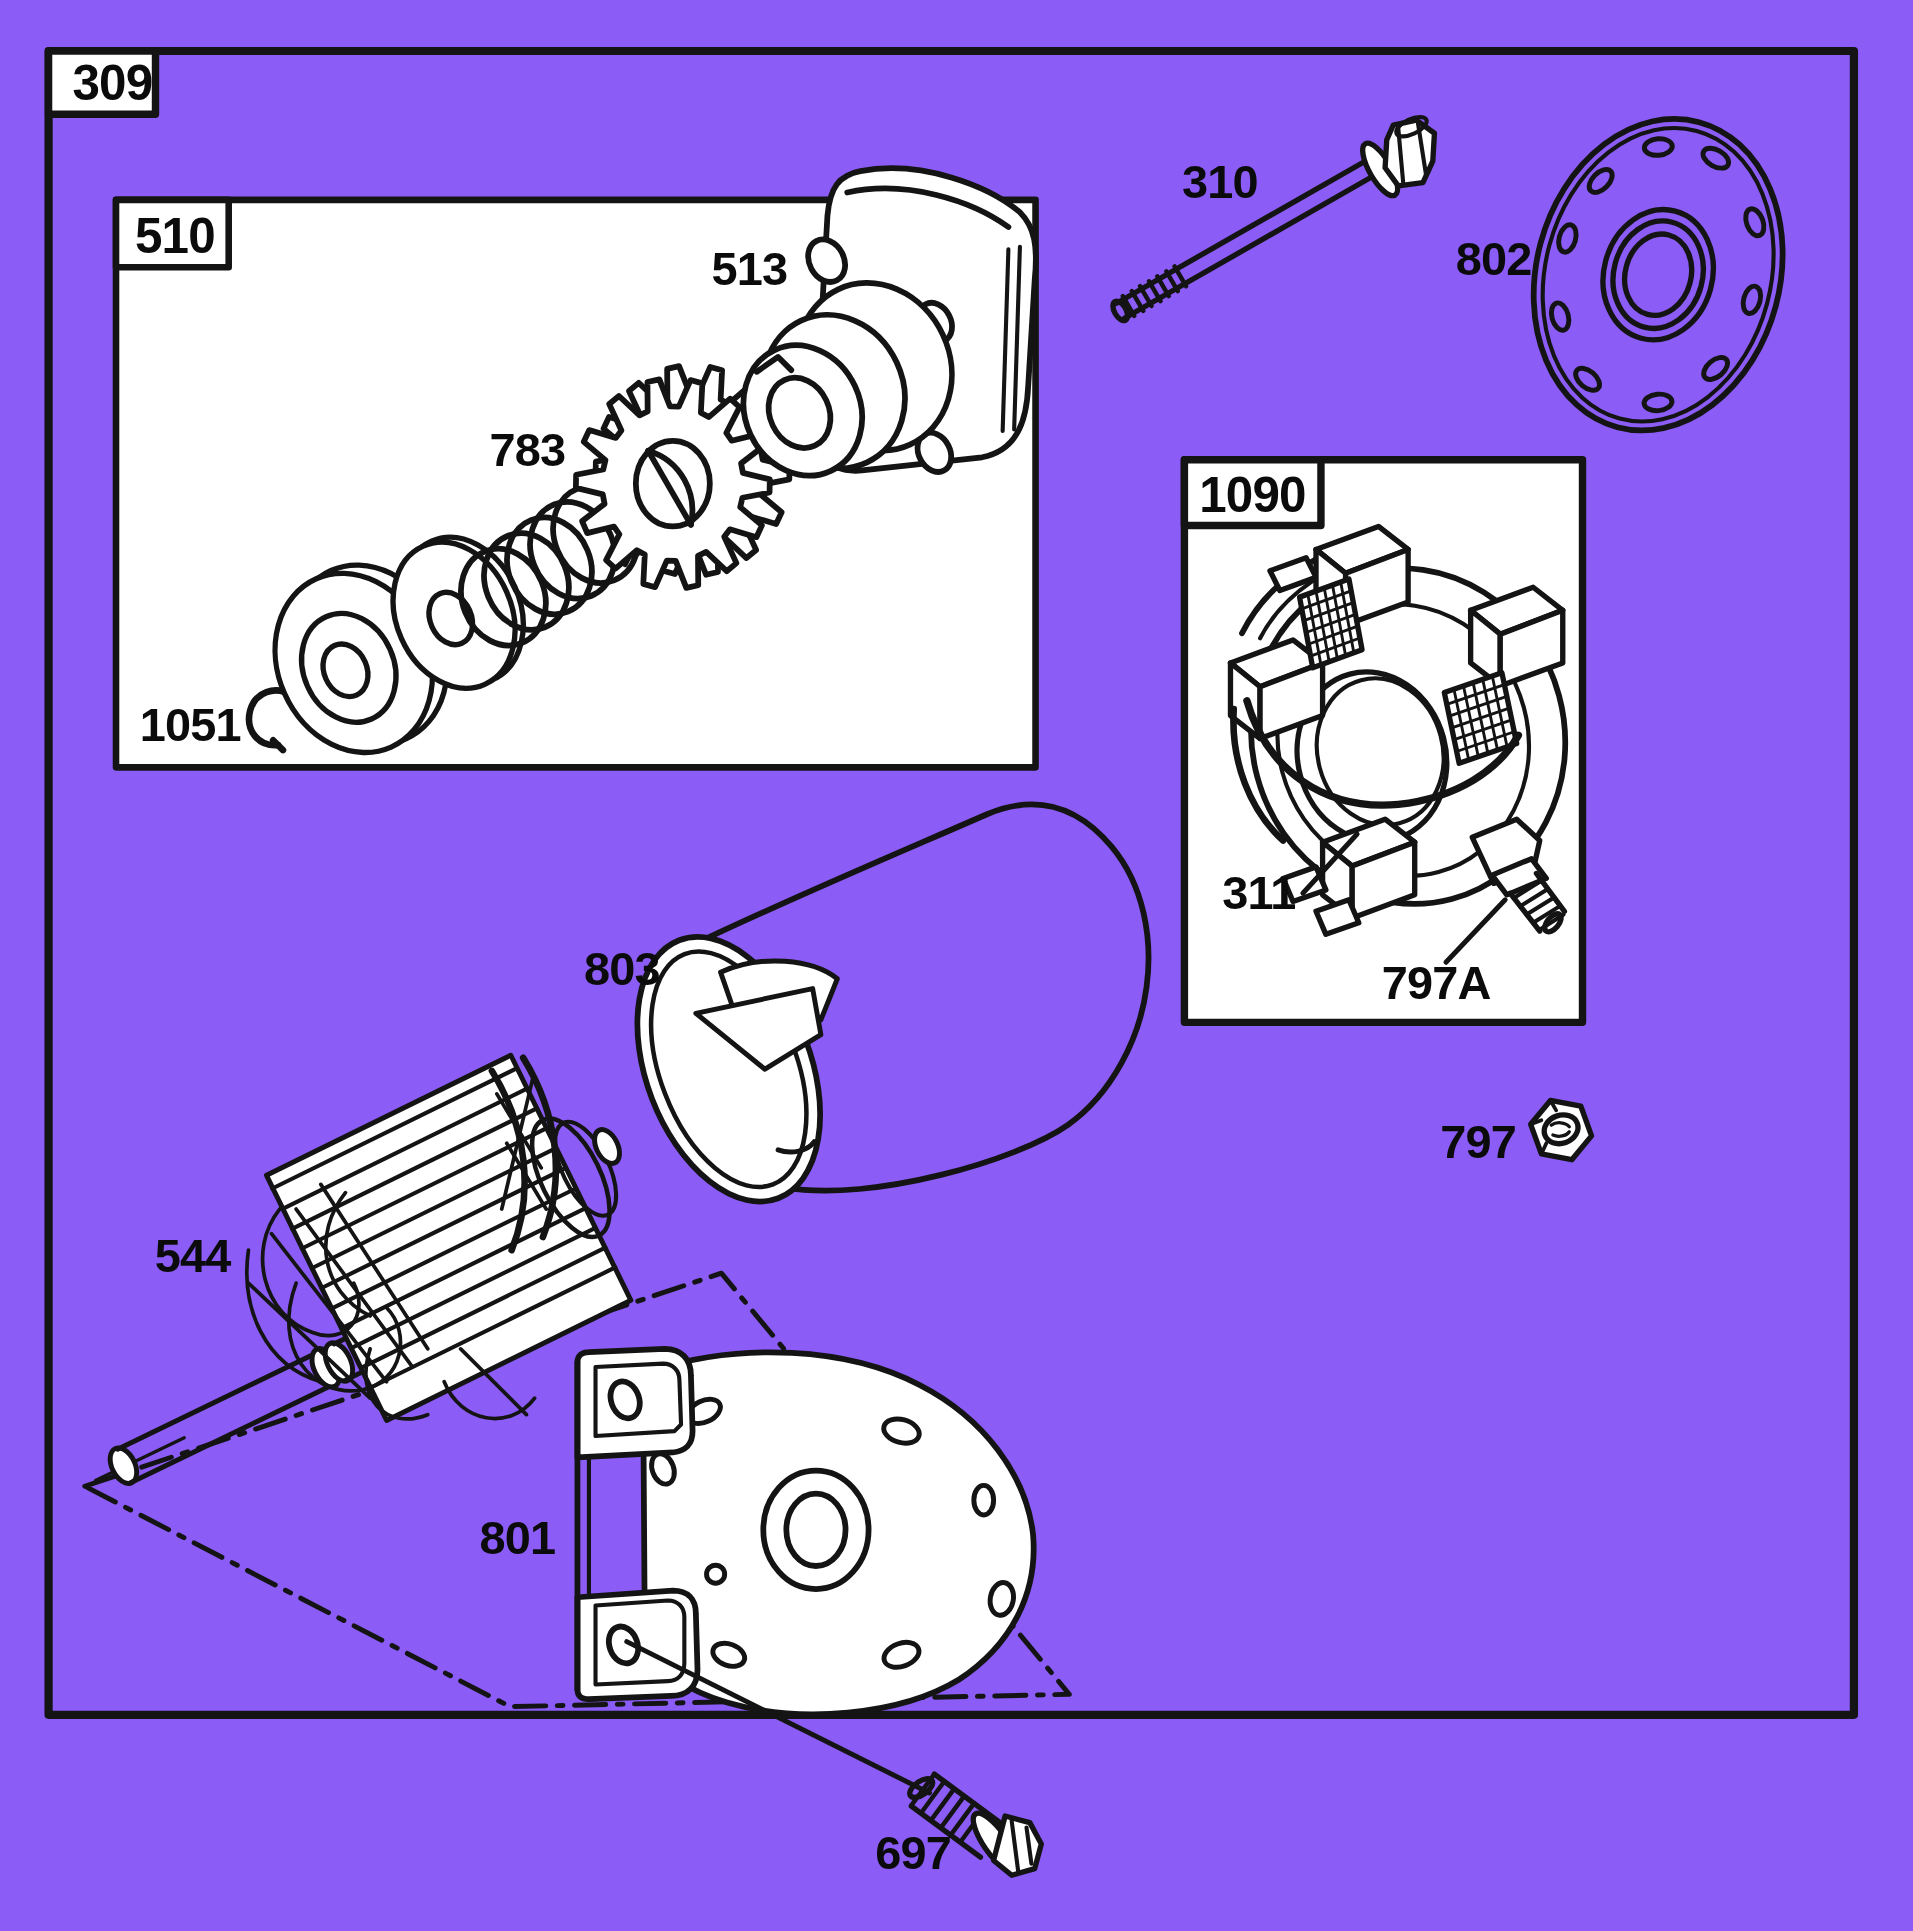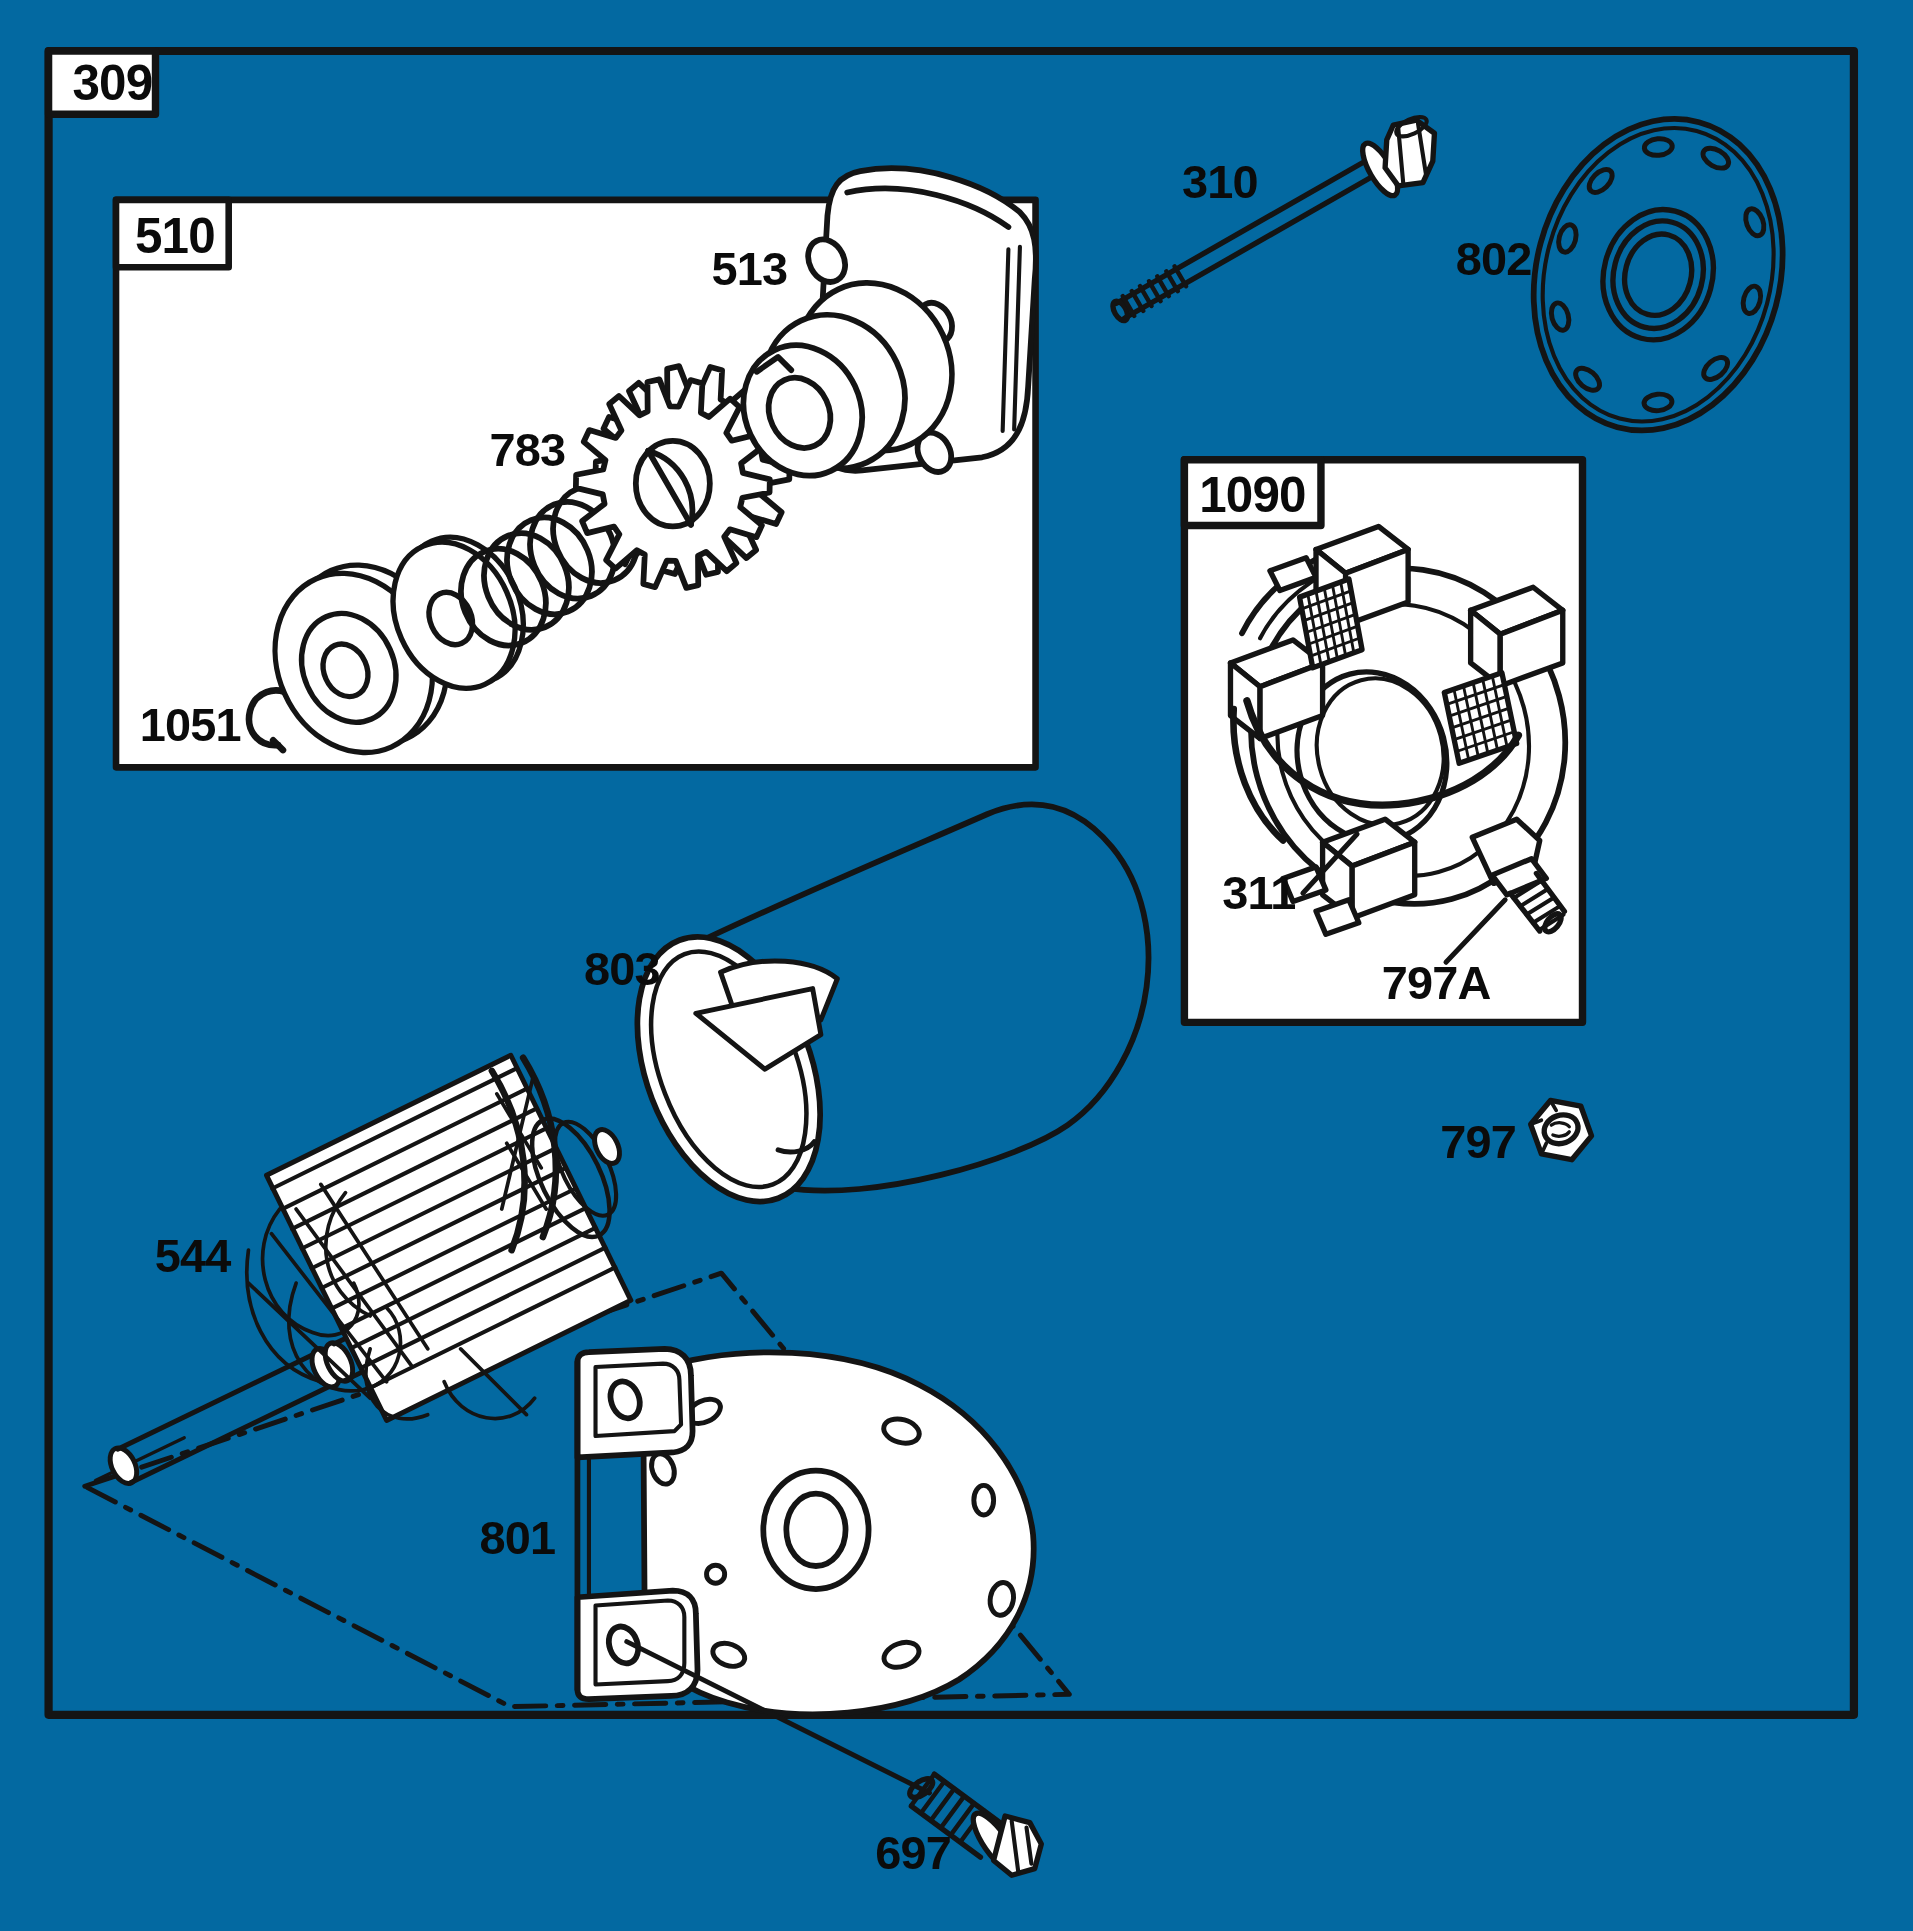--- a/index.html
+++ b/index.html
@@ -1,18 +1,18 @@
 <!DOCTYPE html>
 <html style="font-size:13px"><head>
 <meta charset="utf-8">
 <style>
   html,body{margin:0;padding:0;background:#e8e8e8;}
   .canvas{
     width:1914px;height:1932px;
-    background:#0369a1;
+    background:#8b5cf6;
     position:relative;
     font-family:"Liberation Sans","DejaVu Sans",sans-serif;
   }
   svg{display:block;width:1914px;height:1932px;}
   text{
     font-family:"Liberation Sans","DejaVu Sans",sans-serif;
     font-weight:700;
     fill:#0b0b0b;
     stroke:none;
   }

